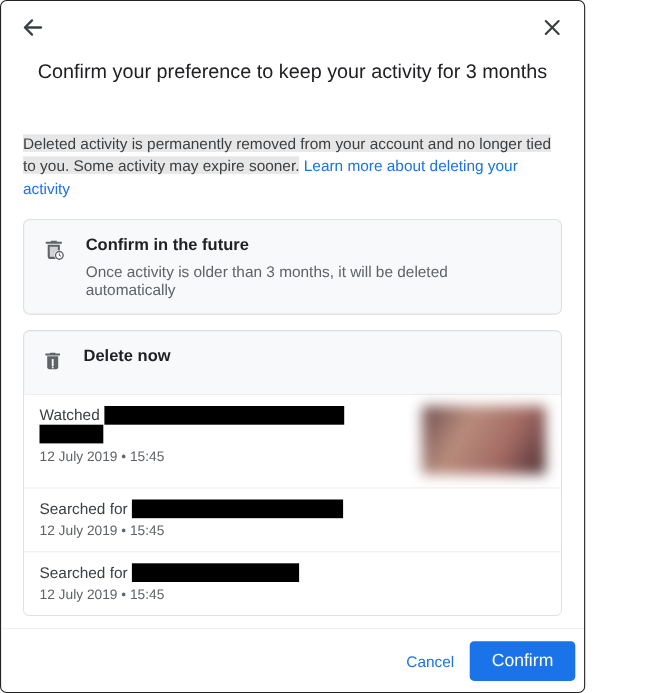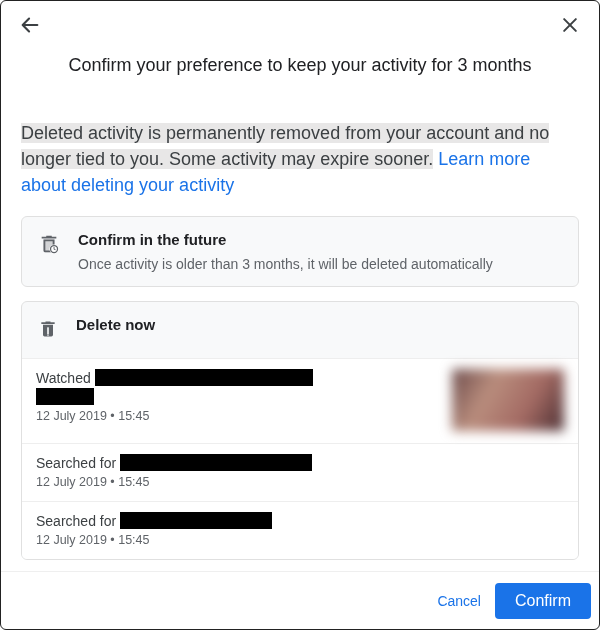--- a/index.html
+++ b/index.html
@@ -1,33 +1,33 @@
 <!DOCTYPE html>
 <html><head>
 <meta charset="utf-8">
 <style>
   * { box-sizing: border-box; margin: 0; padding: 0; }
   html, body { width: 600px; height: 630px; font-family: Arial, Helvetica, sans-serif; background: #fff; }
   .modal {
-    width: 600px; height: 630px; border: 1px solid #222; border-radius: 6px;
+    width: 532px; height: 630px; border: 1px solid #222; border-radius: 6px;
     display: flex; flex-direction: column; overflow: hidden; position: relative;
   }
   .topbar {
     height: 48px; display: flex; align-items: center; justify-content: space-between;
     padding: 0 14px; flex-shrink: 0;
   }
   .icon-btn { cursor: pointer; color: #3c4043; display: flex; align-items: center; justify-content: center; width: 30px; height: 30px; }
   .scroll-area {
     flex: 1; overflow-y: scroll; padding: 0 20px 4px 20px;
   }
   .scroll-area::-webkit-scrollbar { width: 14px; }
   .scroll-area::-webkit-scrollbar-track { background: #f4f4f4; }
   .scroll-area::-webkit-scrollbar-thumb { background: #c2c2c2; }
   .title { text-align: center; font-size: 18px; color: #202124; margin: 6px 0 24px; font-weight: 400; }
-  .desc { font-size: 18px; color: #3c4043; line-height: 1.45; margin-bottom: 18px; margin-top: 44px; }
+  .desc { font-size: 14px; color: #3c4043; line-height: 1.45; margin-bottom: 18px; margin-top: 44px; }
   .desc .hl { background: #e8e7e7; }
   .desc a { color: #1a73e8; text-decoration: none; }
   .card {
     border: 1px solid #e0e0e0; border-radius: 6px; background: #f8f9fa; overflow: hidden; margin-bottom: 14px;
   }
   .card-head {
     display: flex; align-items: flex-start; padding: 14px 18px 14px 16px; gap: 18px;
   }
   .card-icon { color: #5f6368; flex-shrink: 0; margin-top: 2px; }
   .card-txt { display: flex; flex-direction: column; gap: 8px; }

